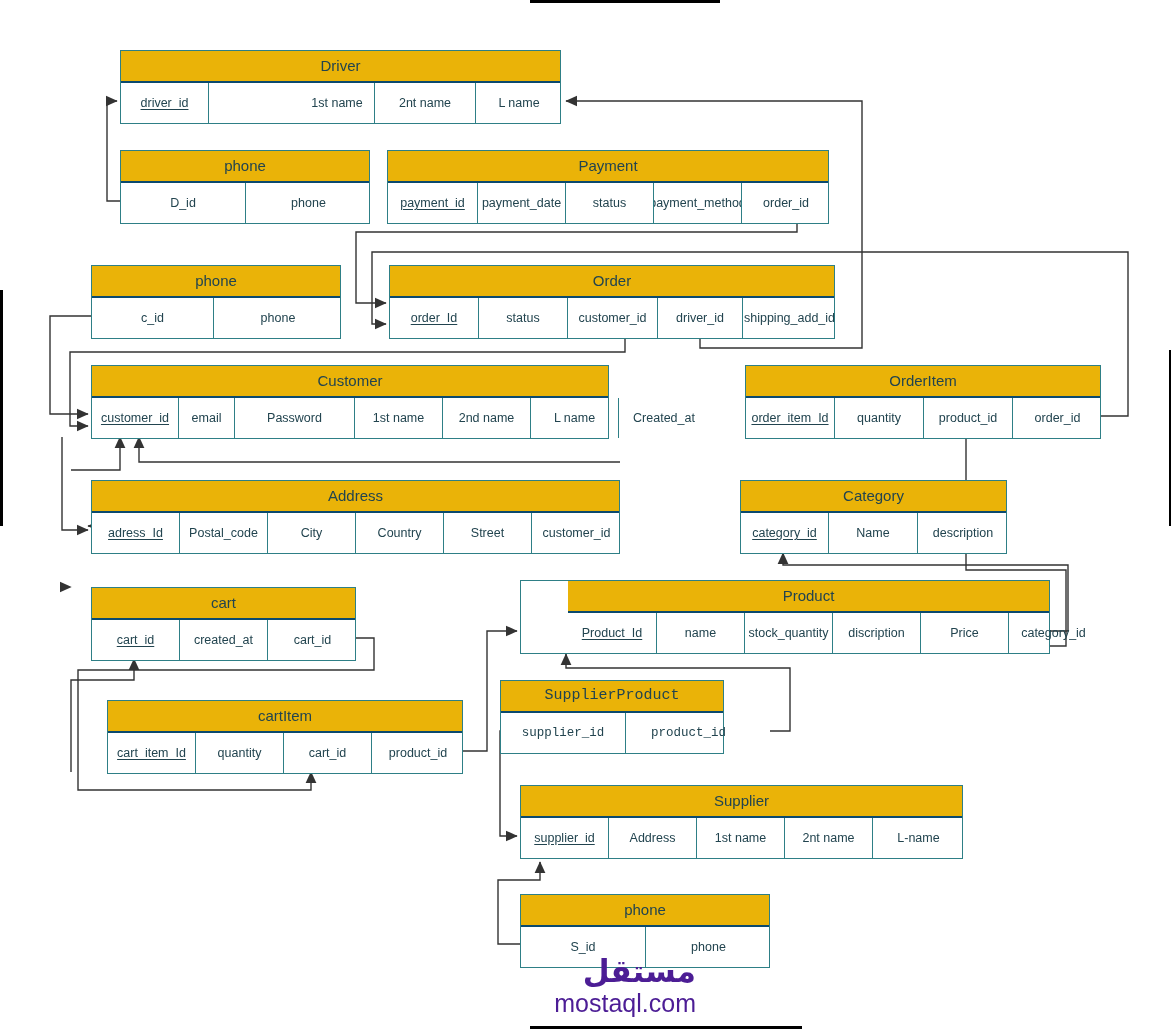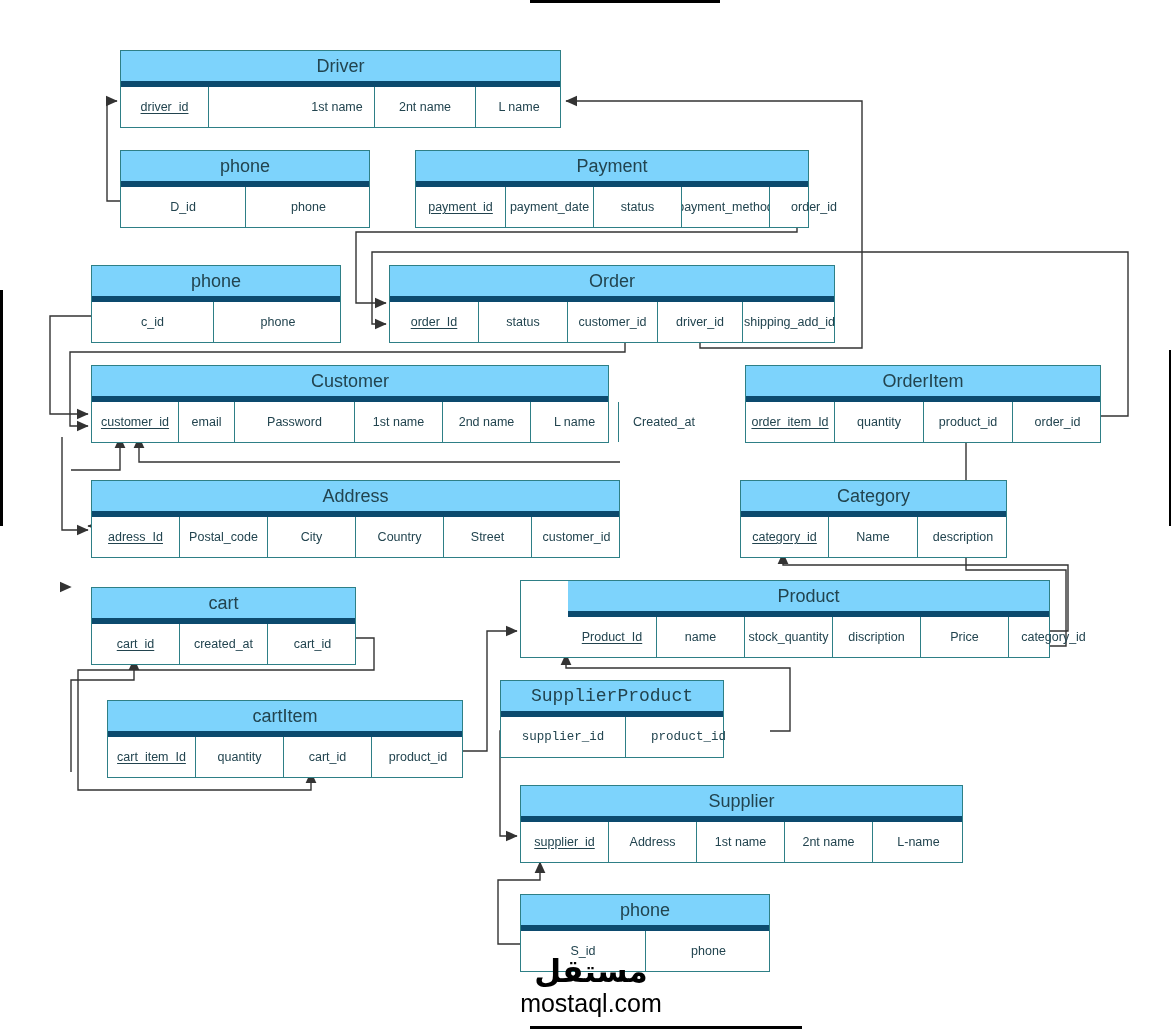--- a/index.html
+++ b/index.html
@@ -2,30 +2,30 @@
 <html><head>
 <meta charset="utf-8">
 <style>
   html,body{margin:0;padding:0;background:#ffffff;}
   body{width:1172px;height:1033px;position:relative;overflow:hidden;
        font-family:"Liberation Sans","DejaVu Sans",sans-serif;color:#22444f;}
   #canvas{position:absolute;left:0;top:0;width:1172px;height:1033px;}
   svg.wires{position:absolute;left:0;top:0;width:1172px;height:1033px;pointer-events:none;}
 
   .entity{position:absolute;border:1px solid #2e7f86;box-sizing:border-box;background:#fff;}
-  .ent-title{background:#7dd3fc;border-bottom:6px solid #0c4a6e;text-align:center;
-             font-size:18px;line-height:30px;height:30px;white-space:nowrap;overflow:hidden;}
+  .ent-title{background:#eab308;border-bottom:2px solid #0c4a6e;text-align:center;
+             font-size:15px;line-height:30px;height:30px;white-space:nowrap;overflow:hidden;}
   .ent-cols{display:flex;height:40px;}
   .col{border-right:1px solid #2e7f86;display:flex;align-items:center;justify-content:center;
        font-size:12.5px;box-sizing:border-box;overflow:hidden;white-space:nowrap;text-align:center;}
   .col:last-child{border-right:none;}
   .col.pk{text-decoration:underline;text-underline-offset:2px;}
 
   .blackbar{position:absolute;background:#000;}
-  .watermark{position:absolute;text-align:center;color:#000000;user-select:none;}
+  .watermark{position:absolute;text-align:right;color:#4c1d95;user-select:none;}
   .wm-ar{font-size:31px;line-height:34px;letter-spacing:1px;font-weight:bold;}
   .wm-en{font-size:25px;line-height:28px;}
 </style>
 </head>
 <body>
 
 <div id="canvas">
 
   <div class="blackbar" style="left:530px;top:0px;width:190px;height:3px;"></div>
   <div class="blackbar" style="left:530px;top:1026px;width:272px;height:3px;"></div>
@@ -91,21 +91,21 @@
           <div class="col" style="width: 86px; flex: 0 0 86px;">L name</div>
         </div>
       </div>
       <div class="entity" style="left: 120px; top: 150px; width: 250px;">
         <div class="ent-title">phone</div>
         <div class="ent-cols">
           <div class="col" style="width: 125px; flex: 0 0 125px;">D_id</div>
           <div class="col" style="width: 125px; flex: 0 0 125px;">phone</div>
         </div>
       </div>
-      <div class="entity" style="left: 415px; top: 150px; width: 394px;">
+      <div class="entity" style="left: 387px; top: 150px; width: 442px;">
         <div class="ent-title">Payment</div>
         <div class="ent-cols">
           <div class="col pk" style="width: 90px; flex: 0 0 90px;">payment_id</div>
           <div class="col" style="width: 88px; flex: 0 0 88px;">payment_date</div>
           <div class="col" style="width: 88px; flex: 0 0 88px;">status</div>
           <div class="col" style="width: 88px; flex: 0 0 88px;">payment_method</div>
           <div class="col" style="width: 88px; flex: 0 0 88px;">order_id</div>
         </div>
       </div>
       <div class="entity" style="left: 91px; top: 265px; width: 250px;">

